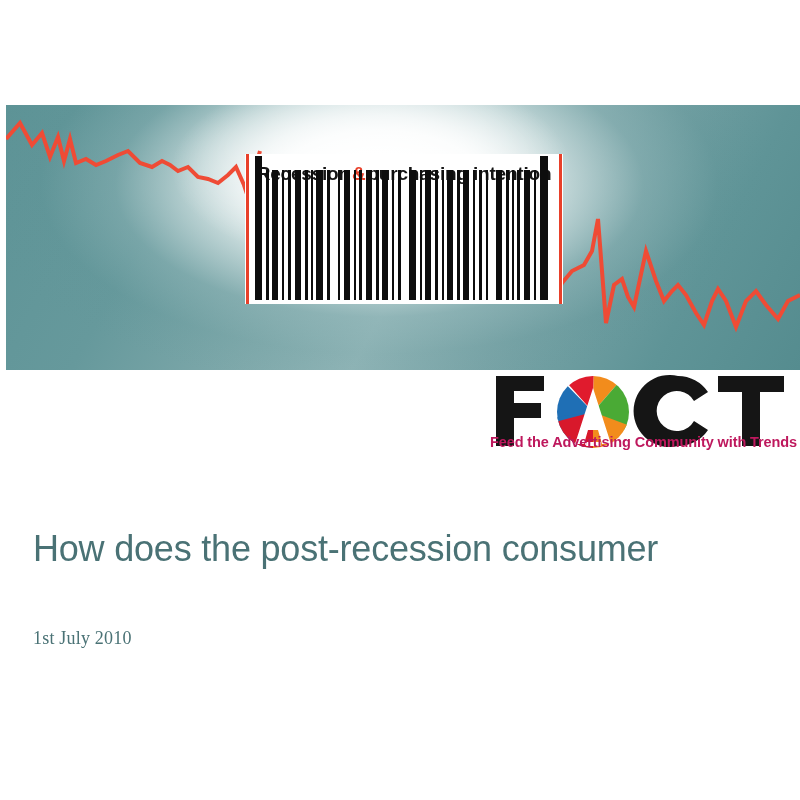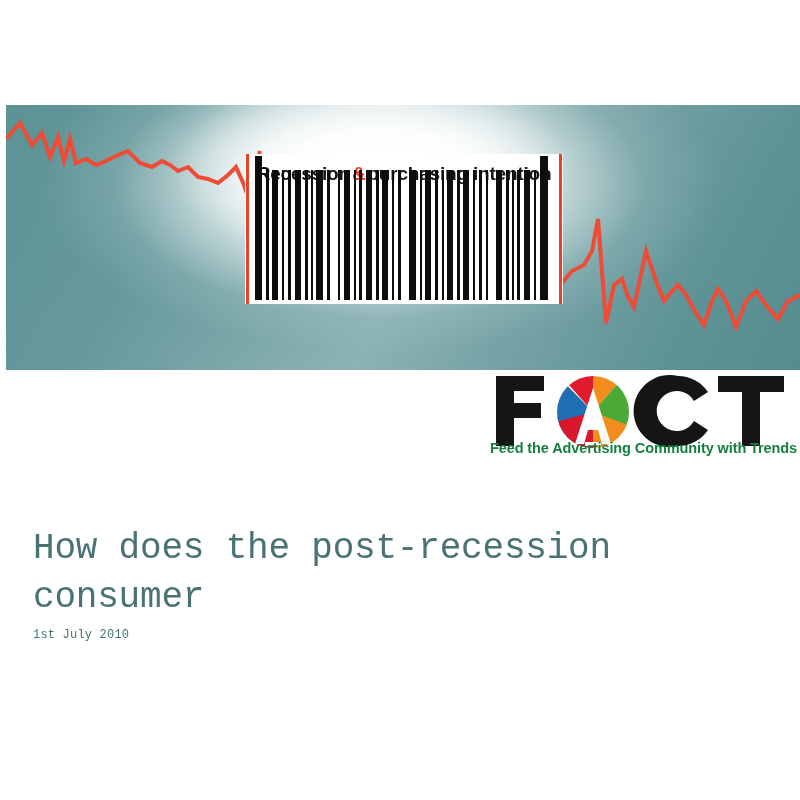--- a/index.html
+++ b/index.html
@@ -107,51 +107,51 @@
   .logo-mark {
     position: absolute;
     left: 0;
     top: 0;
     width: 300px;
     height: 78px;
   }
   .logo-tagline {
     position: absolute;
     left: 0;
-    top: 68px;
+    top: 62px;
     width: 300px;
     text-align: center;
     font-family: "Liberation Sans", sans-serif;
     font-weight: bold;
     font-size: 14.5px;
     letter-spacing: -0.1px;
-    color: #15803d;
+    color: #be185d;
     white-space: nowrap;
   }
 
   
   .title {
     position: absolute;
     left: 33px;
     top: 524px;
     width: 730px;
-    font-family: Liberation Mono, monospace;
+    font-family: Liberation Sans, sans-serif;
     font-size: 36px;
     line-height: 49px;
     font-weight: normal;
     color: #4a7275;
     letter-spacing: -0.2px;
     margin: 0;
   }
   .subtitle {
     position: absolute;
     left: 33px;
     top: 628px;
-    font-family: Liberation Mono, monospace;
-    font-size: 12px;
+    font-family: Liberation Serif, serif;
+    font-size: 18px;
     font-weight: normal;
     color: #4a7275;
     letter-spacing: 0.2px;
   }
 </style>
 </head>
 <body>
 
 <div class="banner">
   <div class="banner-glow"></div>

